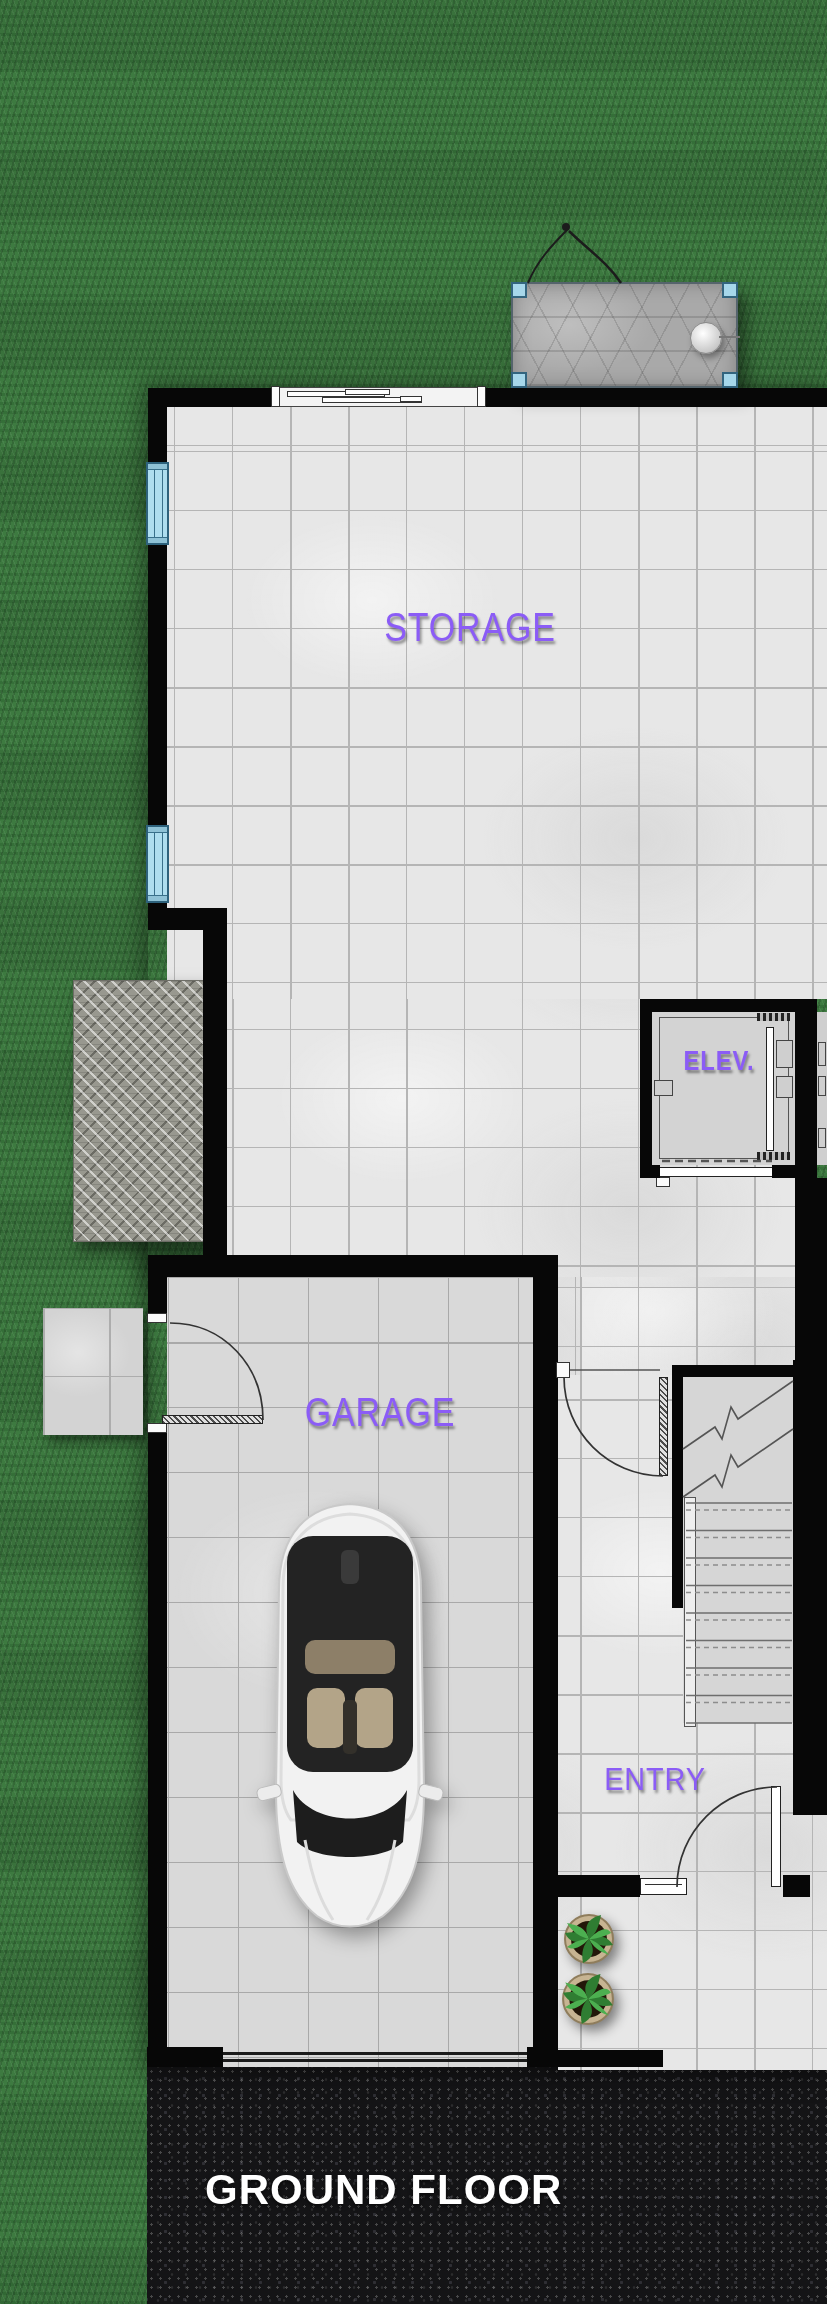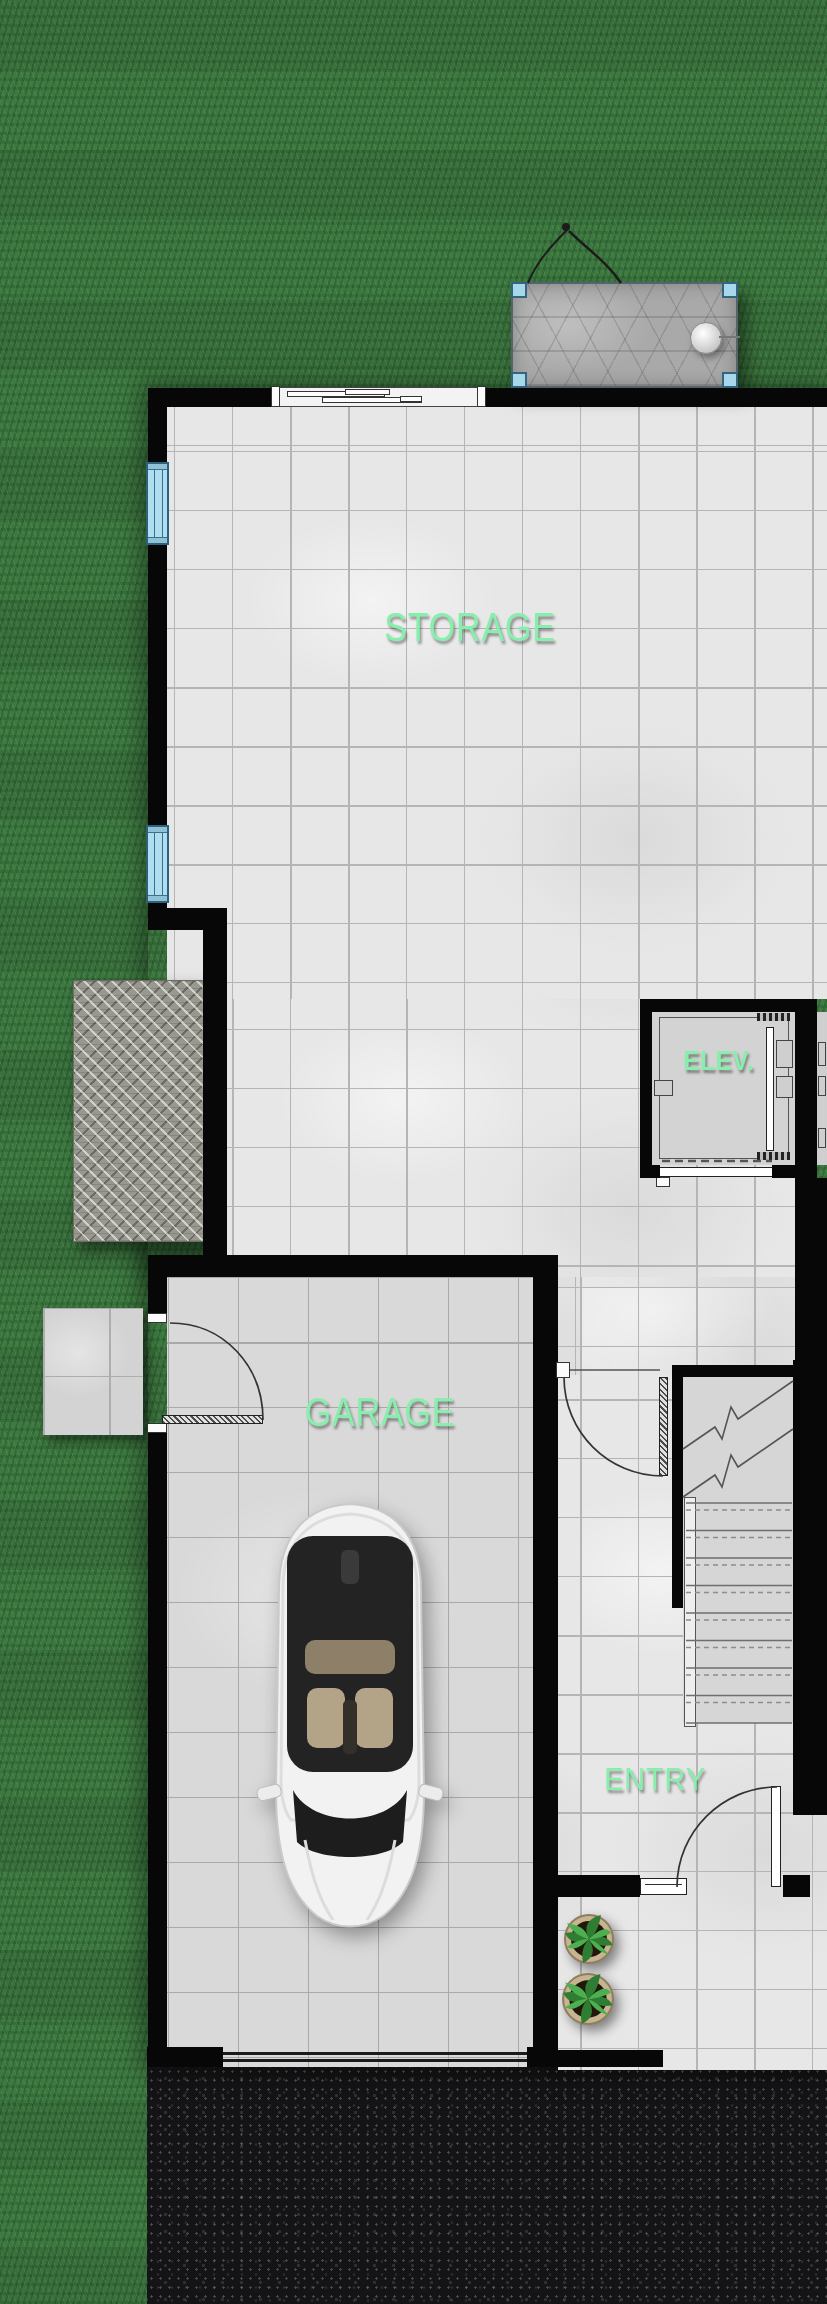--- a/index.html
+++ b/index.html
@@ -72,21 +72,21 @@
     box-shadow:5px 7px 11px rgba(0,0,0,.45);}
   
   .stairbg{left:683px;top:1377px;width:110px;height:346px;background:#d6d6d6;}
   .rail{left:684px;top:1497px;width:12px;height:230px;background:#eee;border:1.5px solid #555;box-sizing:border-box;}
   .elevint{left:652px;top:1012px;width:143px;height:153px;background:#d3d3d3;}
   .cab{left:659px;top:1017px;width:130px;height:142px;border:1.5px solid #555;box-sizing:border-box;}
   .shaft{left:817px;top:1012px;width:10px;height:153px;background:#cfcfcf;}
   .eq{border:1.5px solid #444;background:#cfcfcf;box-sizing:border-box;}
   .hatchS{background:repeating-linear-gradient(90deg,#222 0 3px,#bbb 3px 6px);}
   
-  .lbl{color:#86efac;letter-spacing:1px;white-space:nowrap;
+  .lbl{color:#8b5cf6;letter-spacing:1px;white-space:nowrap;
        text-shadow:2px 3px 3px rgba(0,0,0,.42);transform-origin:center;}
   .center{transform:translate(-50%,-50%);}
   .title{color:#ffffff;font-weight:bold;font-size:42px;letter-spacing:1px;white-space:nowrap;
        text-shadow:0 2px 5px rgba(0,0,0,.65);}
   svg{display:block;}
   #linework{left:0;top:0;pointer-events:none;}
 </style>
 </head>
 <body>
 
@@ -293,14 +293,15 @@
   </div>
   <div class="abs lbl center" style="left:719px;top:1061px;font-size:28px;font-weight:bold;">
     <span style="display:inline-block;transform:scaleX(.85);">ELEV.</span>
   </div>
   <div class="abs lbl center" style="left:380px;top:1412px;font-size:40px;">
     <span style="display:inline-block;transform:scaleX(.85);">GARAGE</span>
   </div>
   <div class="abs lbl center" style="left:655px;top:1779px;font-size:32px;">
     <span style="display:inline-block;transform:scaleX(.9);">ENTRY</span>
   </div>
+  <div class="abs title" style="left:205px;top:2166px;">GROUND FLOOR</div>
 
 </div>
 
 </body></html>

